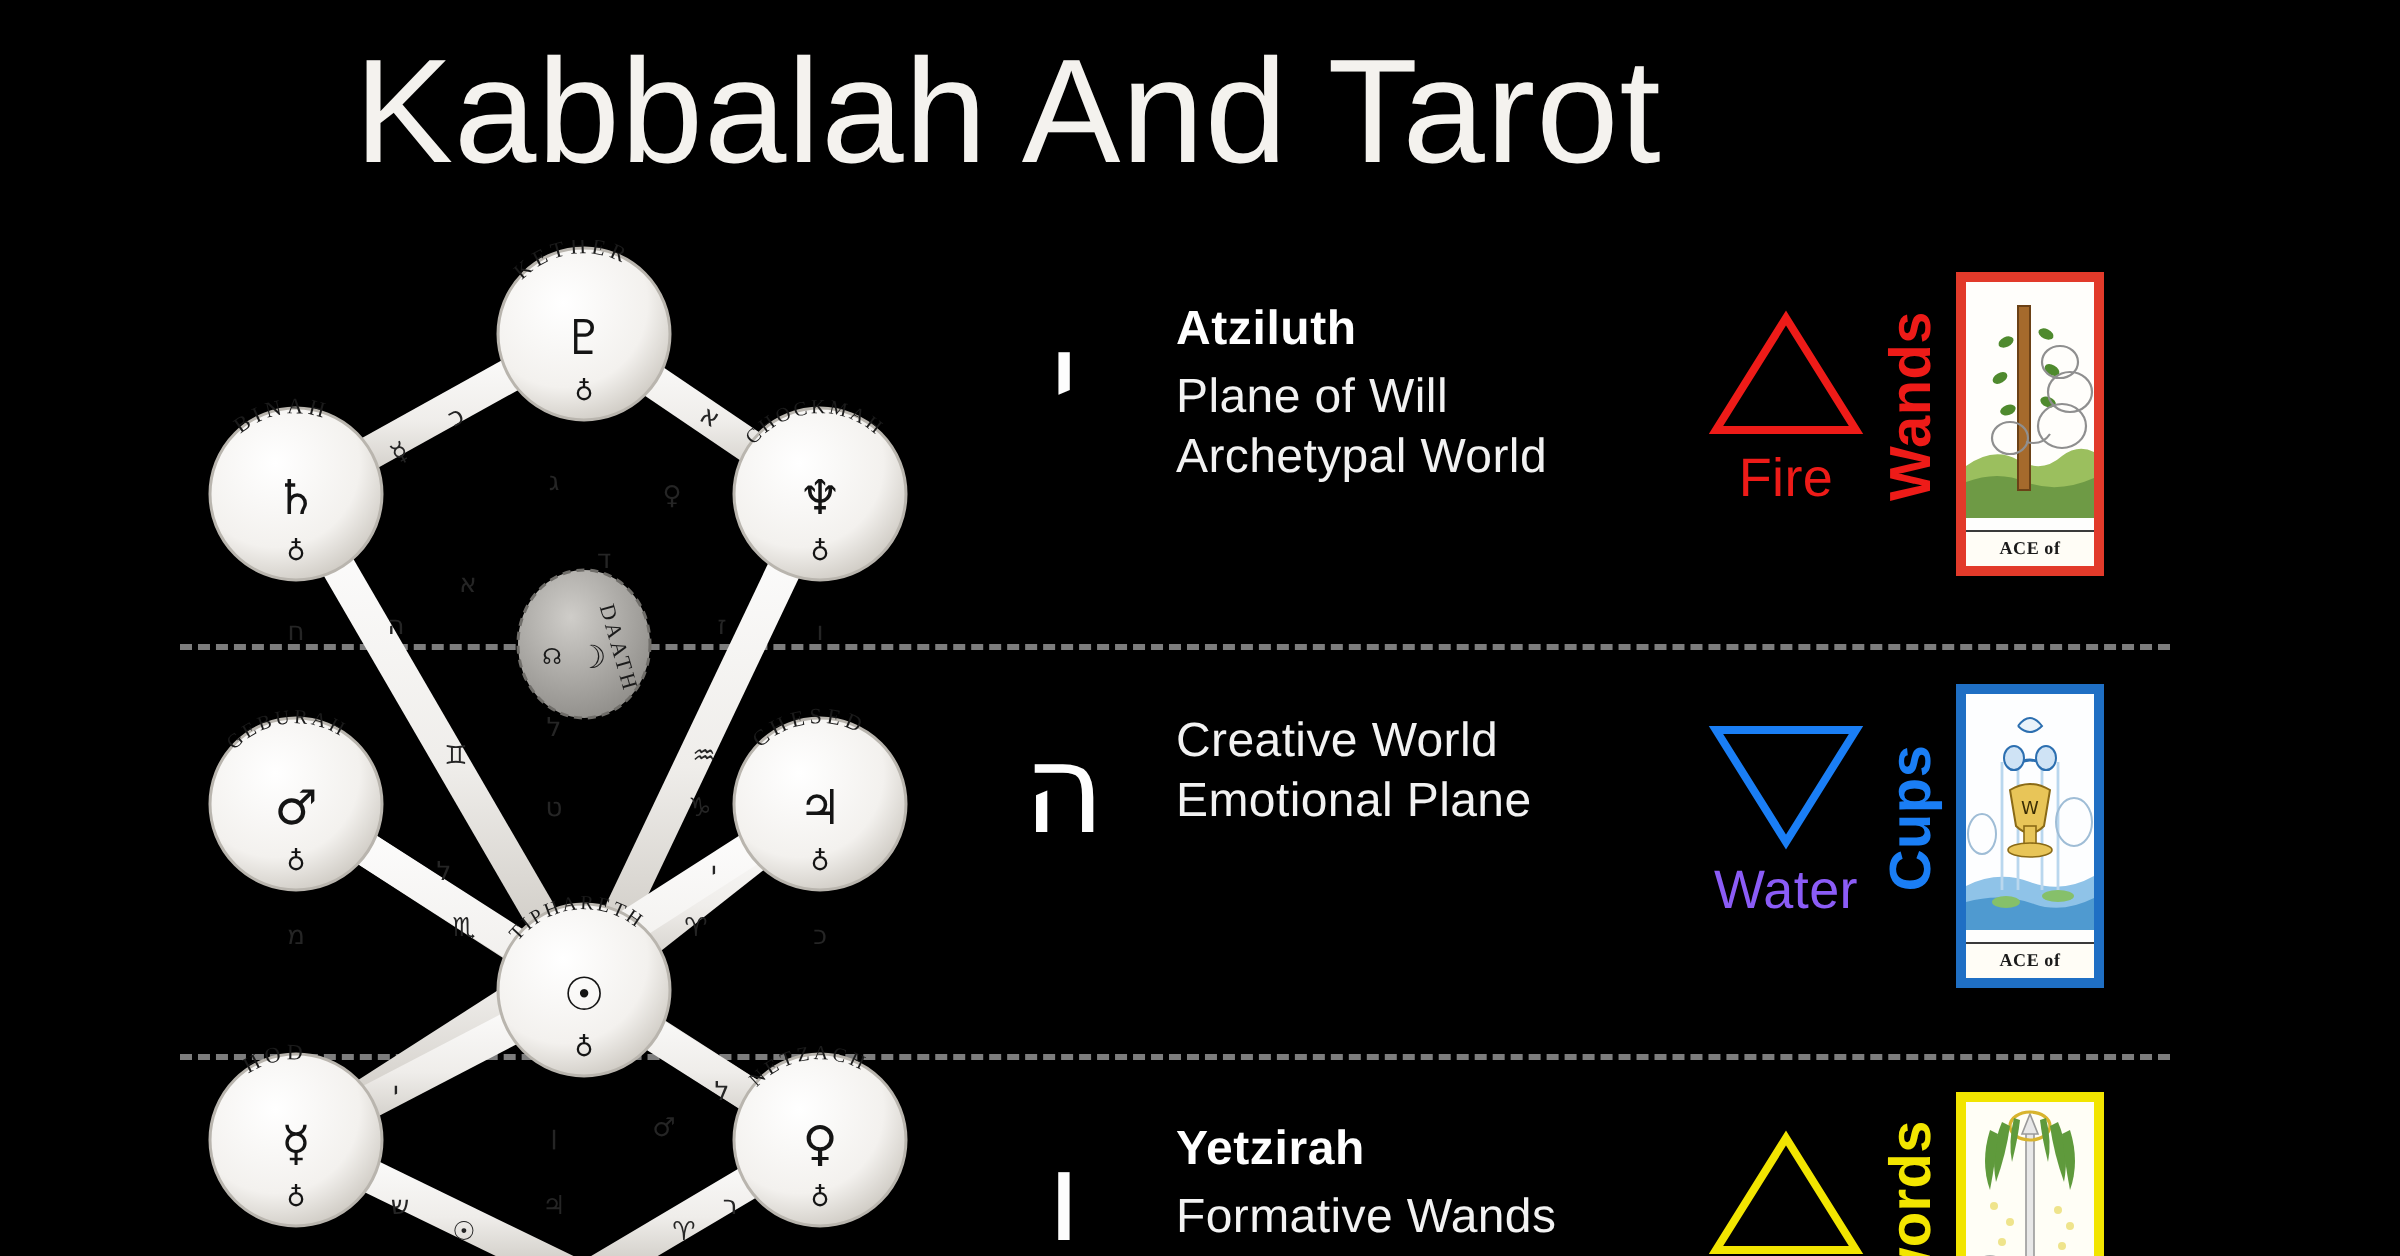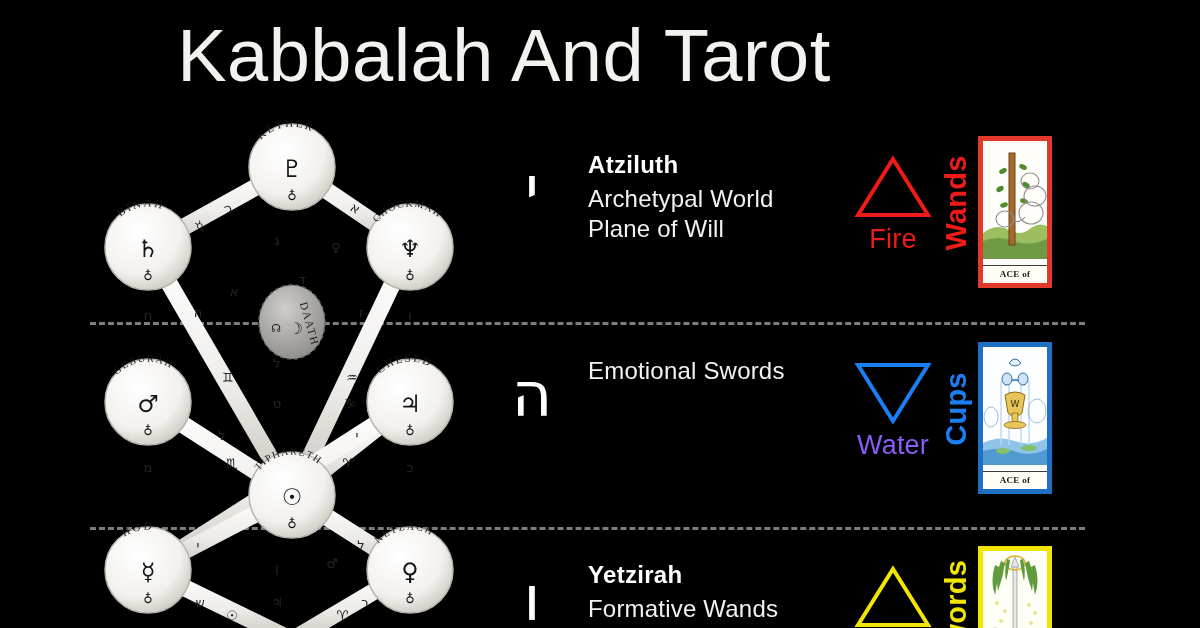--- a/index.html
+++ b/index.html
@@ -273,22 +273,22 @@
         <text x="330" y="460" fill="#141414" font-family="DejaVu Sans, sans-serif" font-size="24" text-anchor="middle">♀</text>
         <text x="330" y="483" fill="#141414" font-family="DejaVu Sans, sans-serif" font-size="13" text-anchor="middle">♁</text>
       </g>
     </svg>
   </div>
 
   <div class="row" id="row-1">
     <div class="hebrew">י</div>
     <div class="words">
       <p class="w-name">Atziluth</p>
+      <p class="w-line">Plane of Will</p>
       <p class="w-line">Archetypal World</p>
-      <p class="w-line">Plane of Will</p>
     </div>
     <div class="element">
       <svg class="tri" width="78" height="66" viewBox="0 0 78 66">
         <polygon points="39,5 74,61 4,61" fill="none" stroke="#ee1b18" stroke-width="4"></polygon>
       </svg>
       <div class="el-label" style="color:#ee1b18">Fire</div>
     </div>
     <div class="suit">
       <div class="suit-label" style="color:#ee1b18">Wands</div>
     </div>
@@ -318,21 +318,22 @@
           </svg>
         </div>
         <div class="card-cap">ACE of WANDS</div>
       </div>
     </div>
   </div>
 
   <div class="row" id="row-2">
     <div class="hebrew">ה</div>
     <div class="words">
-      <p class="w-line">Emotional Swords</p>
+      <p class="w-line">Creative World</p>
+      <p class="w-line">Emotional Plane</p>
     </div>
     <div class="element">
       <svg class="tri" width="78" height="66" viewBox="0 0 78 66">
         <polygon points="4,5 74,5 39,61" fill="none" stroke="#1a7ef5" stroke-width="4"></polygon>
       </svg>
       <div class="el-label" style="color:#8b5cf6">Water</div>
     </div>
     <div class="suit">
       <div class="suit-label" style="color:#1a7ef5">Cups</div>
     </div>

